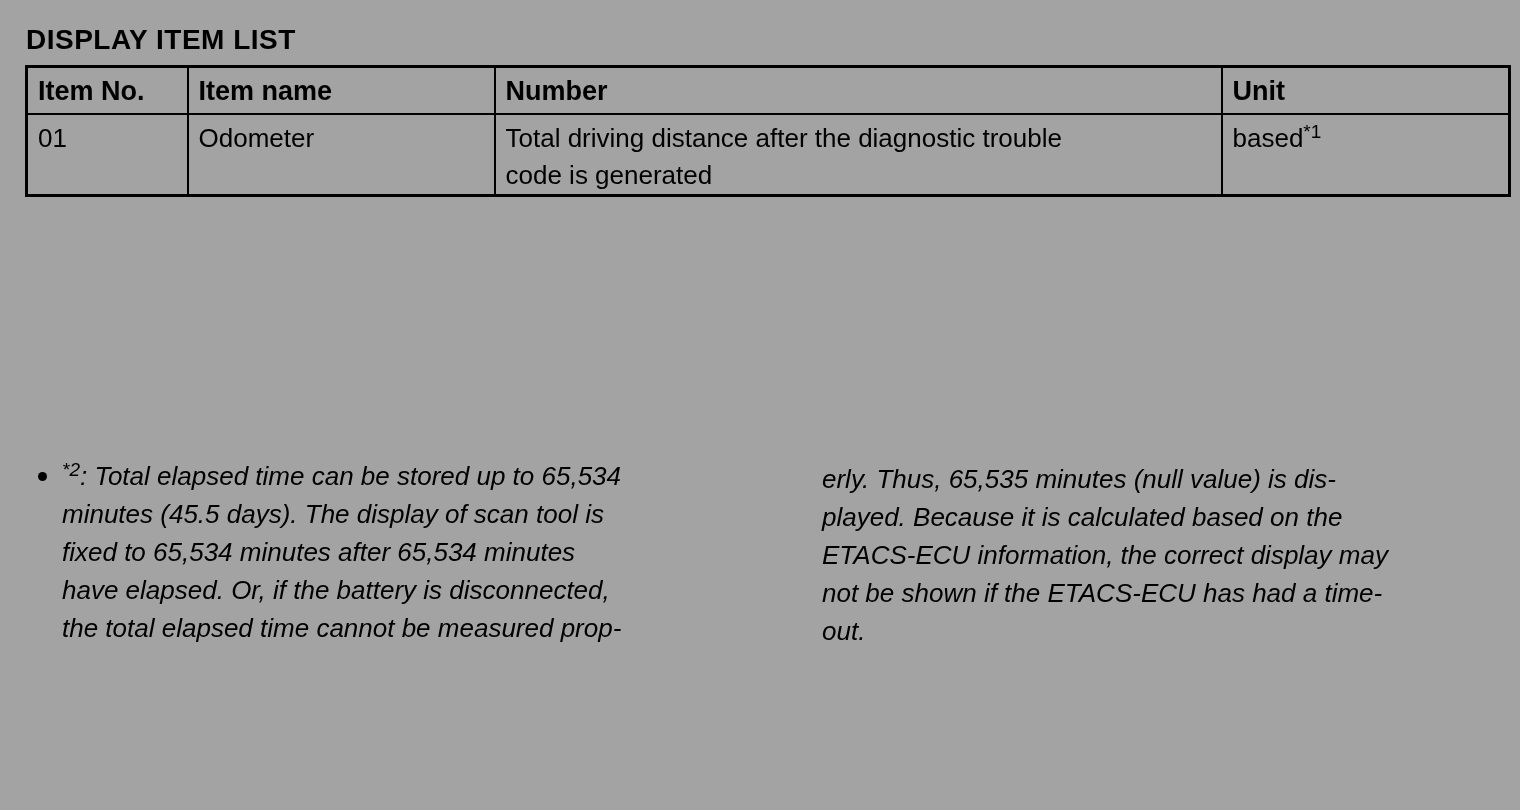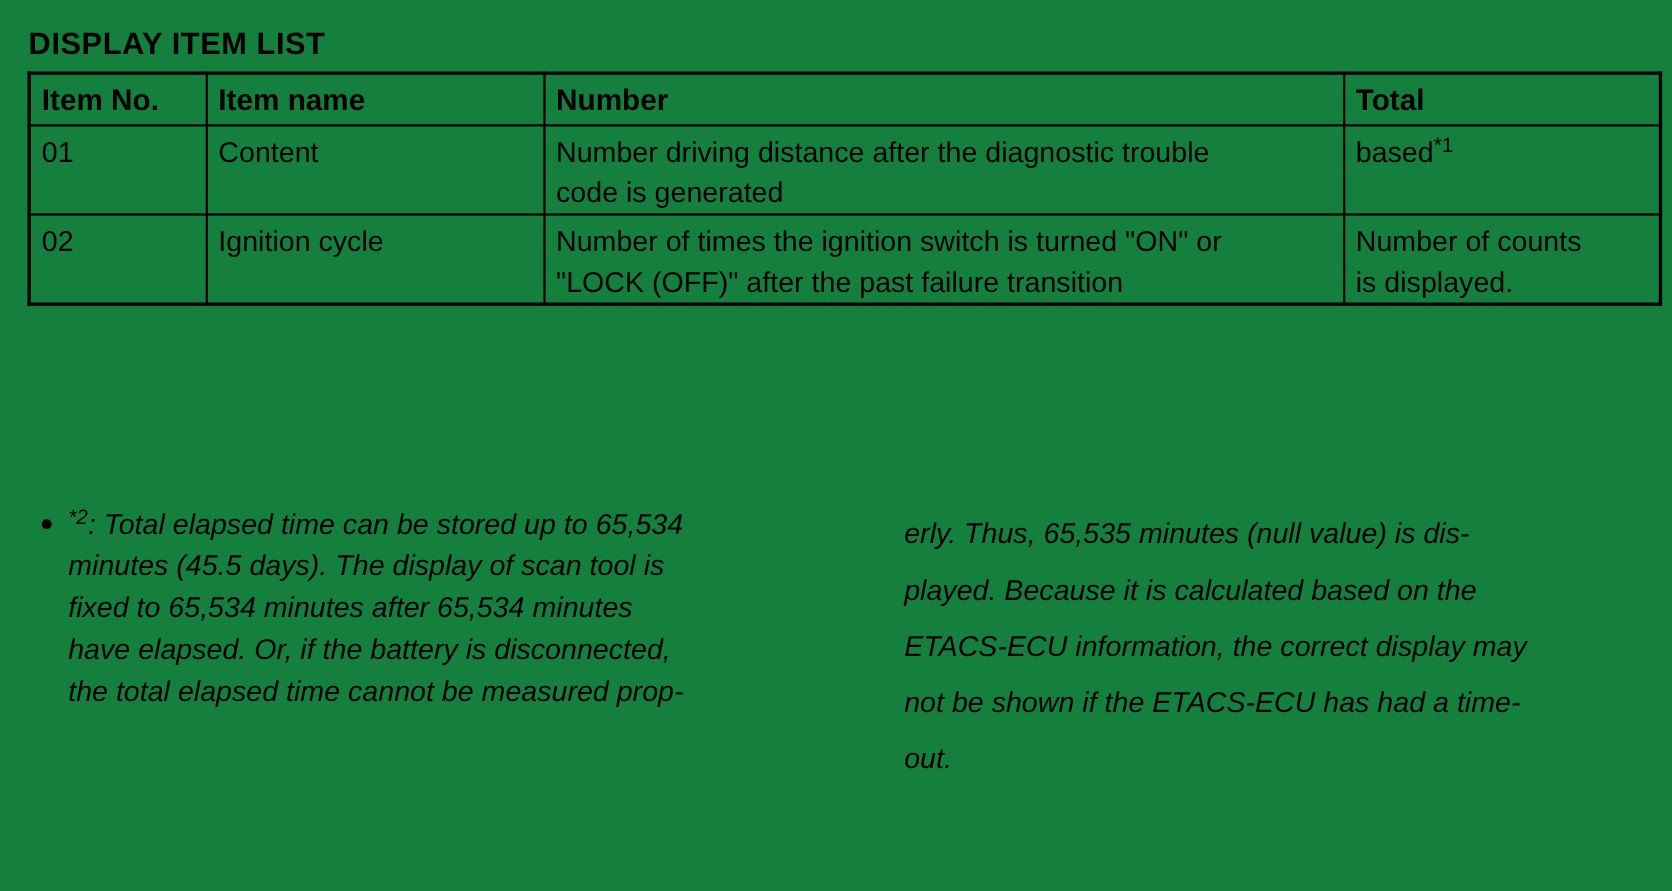--- a/index.html
+++ b/index.html
@@ -4,21 +4,21 @@
 <style>
   html, body {
     margin: 0;
     padding: 0;
     background: #ffffff;
   }
   .page {
     position: relative;
     width: 1520px;
     height: 810px;
-    background: #15803d;
+    background: #a3a3a3;
     color: #000000;
     font-family: "Liberation Sans", sans-serif;
     overflow: hidden;
   }
   .title {
     position: absolute;
     left: 26px;
     top: 24px;
     font-size: 28px;
     font-weight: bold;
@@ -88,21 +88,21 @@
     white-space: pre-line;
     flex: 1 1 auto;
   }
   .note-right {
     position: absolute;
     left: 822px;
     top: 460px;
     width: 690px;
     font-style: italic;
     font-size: 26px;
-    line-height: 51px;
+    line-height: 38px;
     white-space: pre-line;
   }
 </style>
 </head>
 <body>
 
 <div class="page">
 
   <div class="title">DISPLAY ITEM LIST</div>
 
@@ -111,38 +111,30 @@
       <col class="c1">
         <col class="c2">
         <col class="c3">
         <col class="c4">
     </colgroup>
     <thead>
       <tr class="hrow">
         <th>Item No.</th>
         <th>Item name</th>
         <th>Number</th>
-        <th>Total</th>
+        <th>Unit</th>
       </tr>
     </thead>
     <tbody>
       <tr class="drow">
         <td>01</td>
-        <td>Content</td>
-        <td>Number driving distance after the diagnostic trouble
+        <td>Odometer</td>
+        <td>Total driving distance after the diagnostic trouble
 code is generated</td>
         <td><span>based</span><sup class="fref">*1</sup></td>
-      </tr>
-      <tr class="drow">
-        <td>02</td>
-        <td>Ignition cycle</td>
-        <td>Number of times the ignition switch is turned "ON" or
-"LOCK (OFF)" after the past failure transition</td>
-        <td><span>Number of counts
-is displayed.</span></td>
       </tr>
     </tbody>
   </table>
 
   <div class="note-left">
     <div class="note-item">
       <span class="bullet"></span>
       <div class="note-item-text"><sup class="fref">*2</sup><span>: Total elapsed time can be stored up to 65,534
 minutes (45.5 days). The display of scan tool is
 fixed to 65,534 minutes after 65,534 minutes

